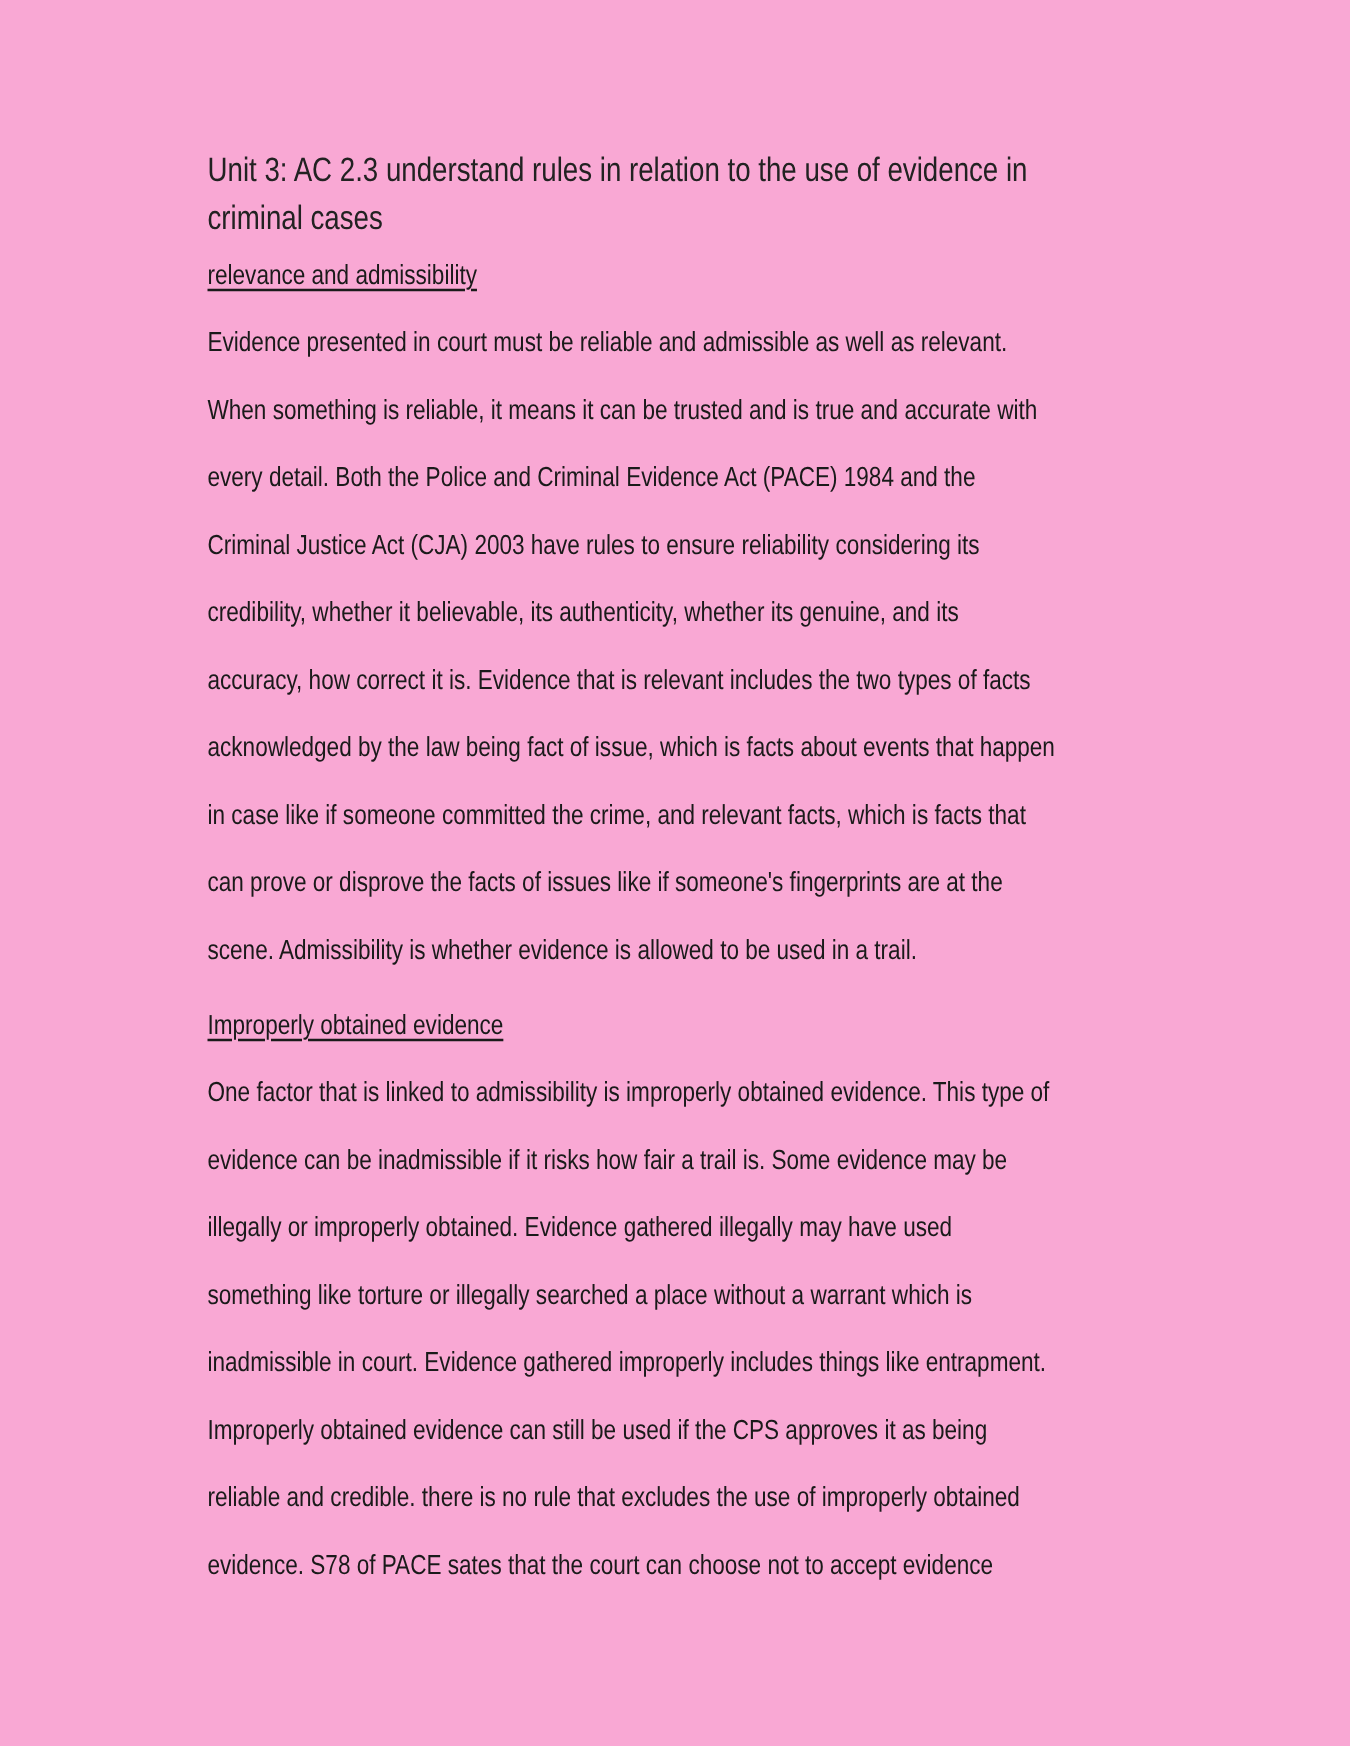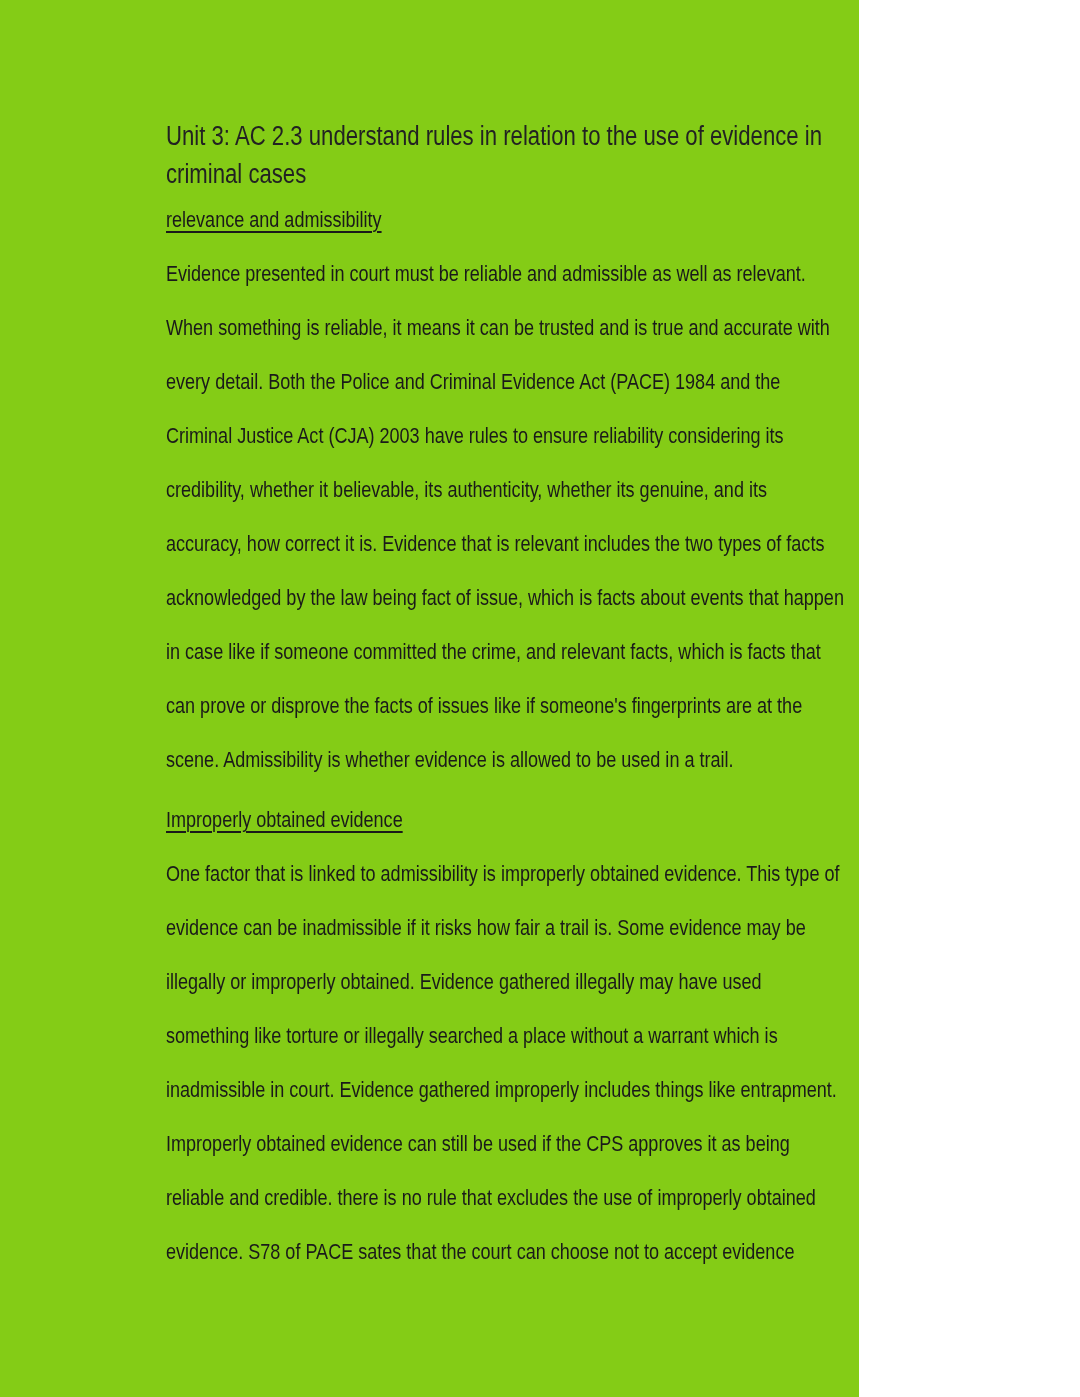--- a/index.html
+++ b/index.html
@@ -2,23 +2,23 @@
 <html><head>
 <meta charset="utf-8">
 <style>
   html, body {
     margin: 0;
     padding: 0;
     background: #ffffff;
   }
   .page {
     position: relative;
-    width: 859px;
+    width: 1080px;
     height: 1397px;
-    background: #84cc16;
+    background: #f9a8d4;
     overflow: hidden;
     font-family: "Liberation Sans", sans-serif;
     color: #1a1a1a;
   }
   .content {
     position: absolute;
     left: 166px;
     top: 117px;
     width: 920px;
     transform: scaleX(0.82);

